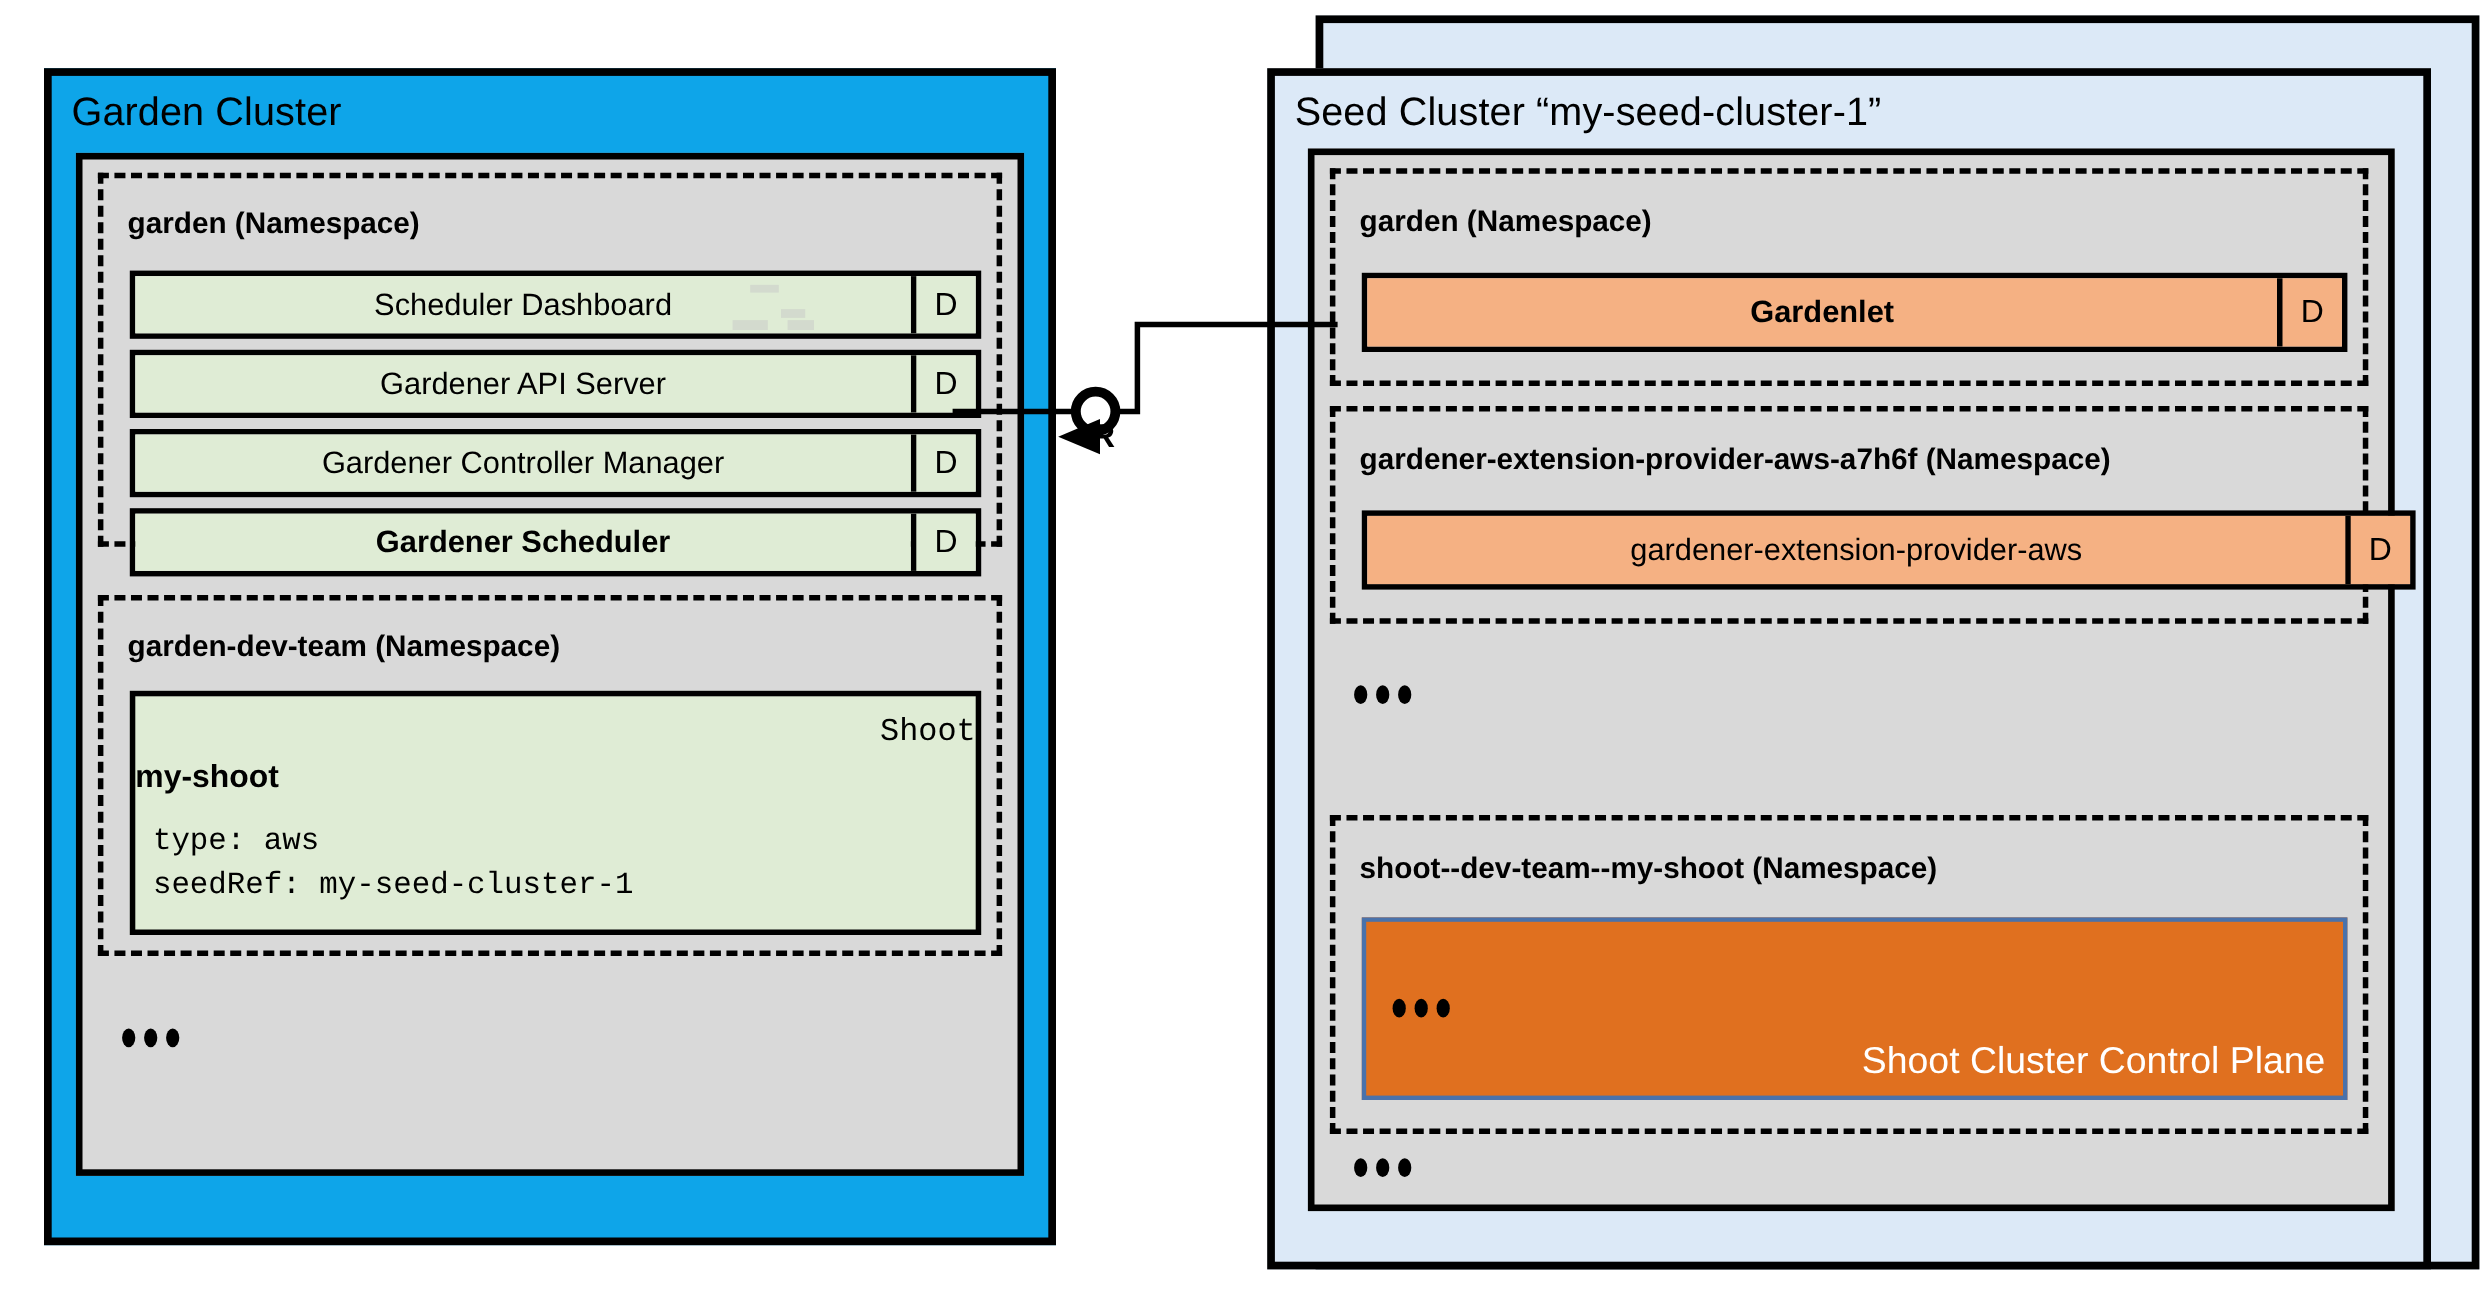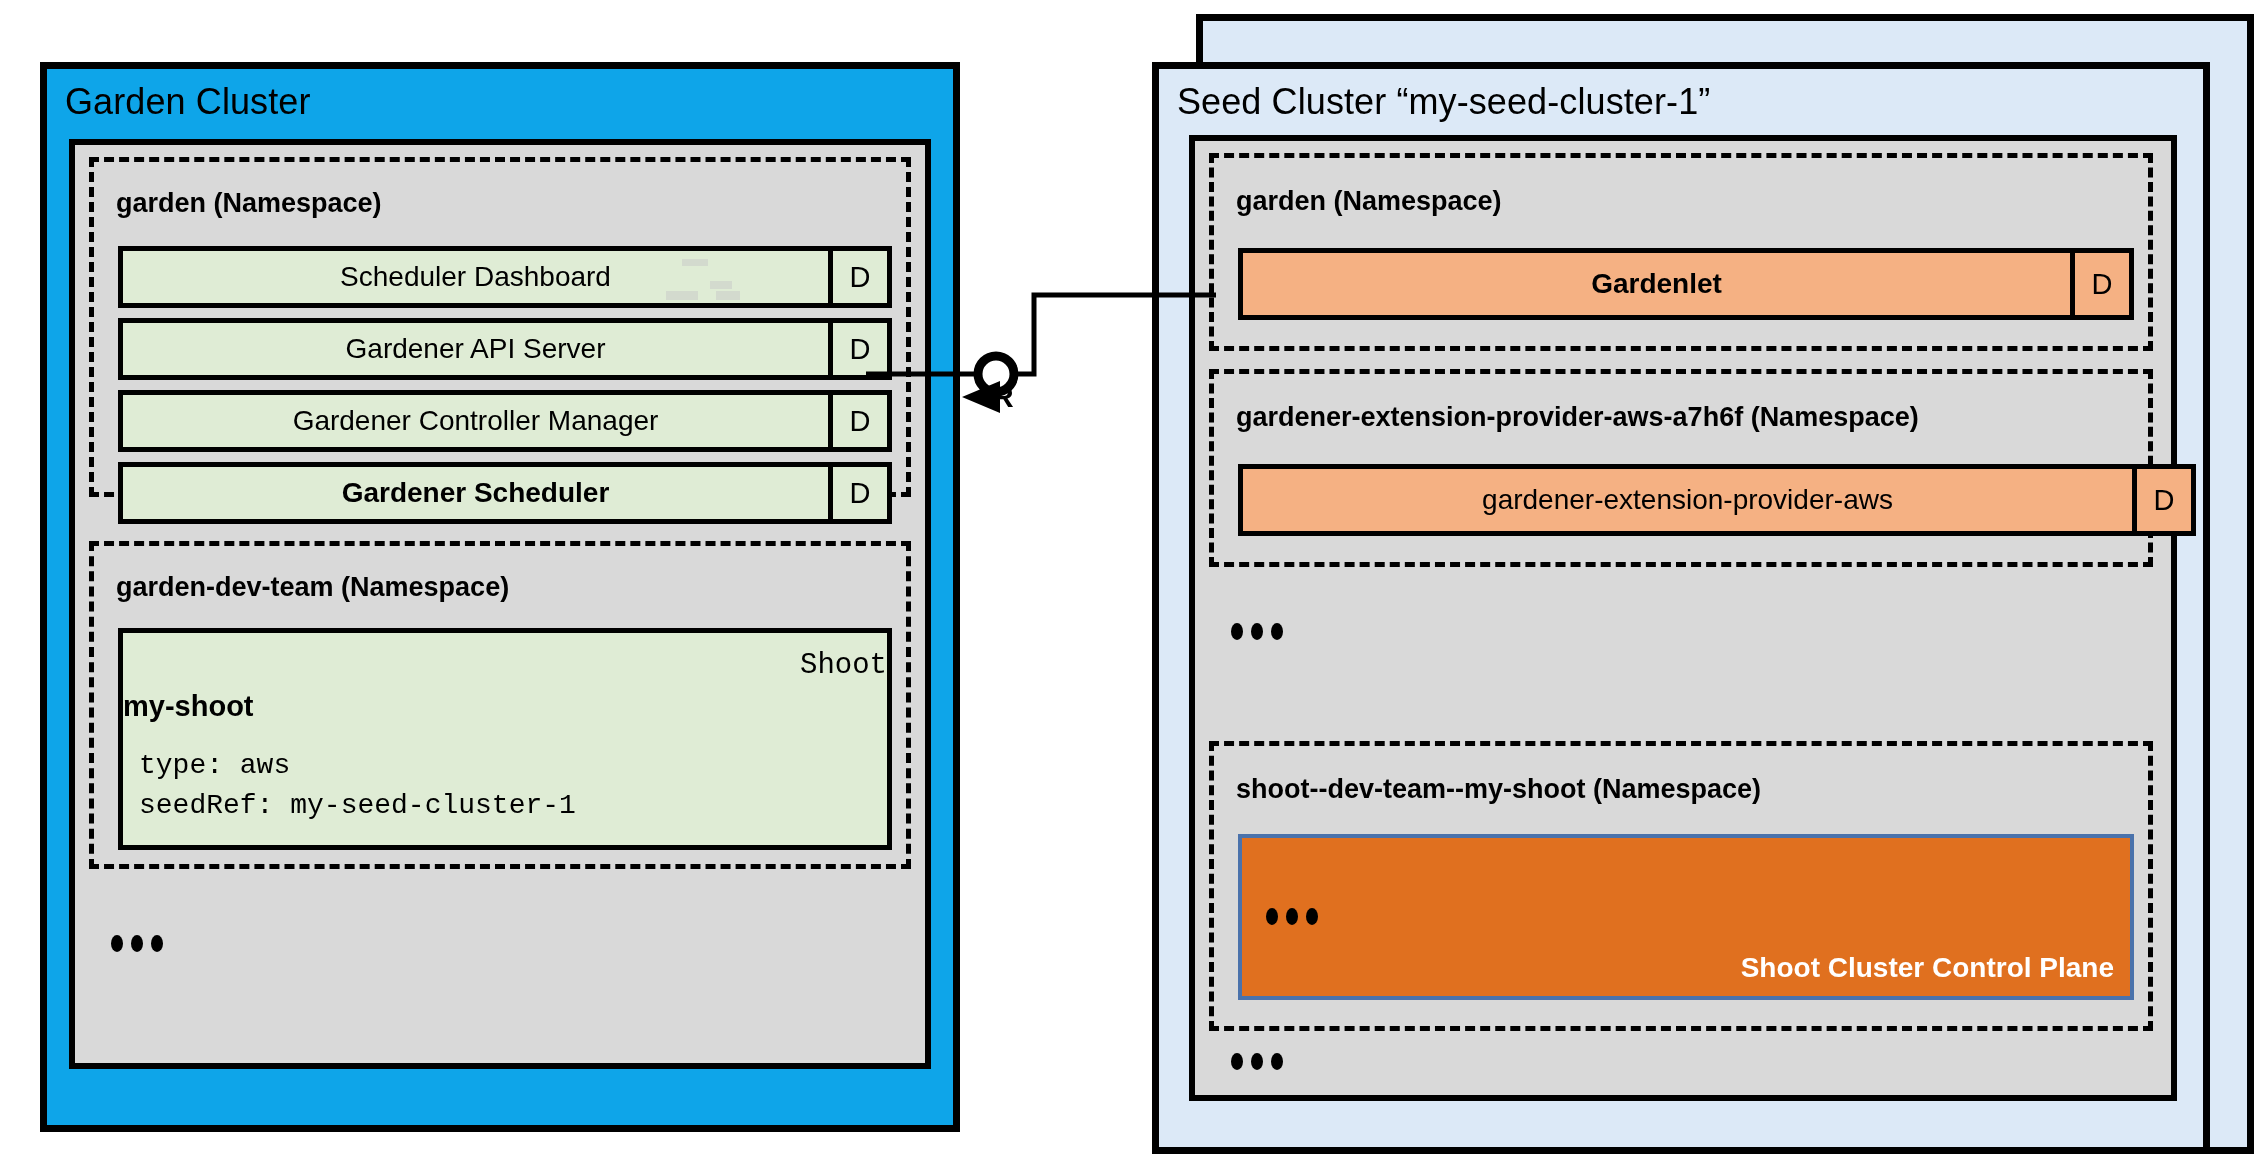--- a/index.html
+++ b/index.html
@@ -102,22 +102,22 @@
   
   .control-plane{
     background:#e0701f;
     border:4px solid #4a72ab;
     position:relative;
   }
   .cp-label{
     position:absolute;
     right:16px;bottom:12px;
     color:#ffffff;
-    font-weight:bold;
-    font-size:28px;
+    font-weight:normal;
+    font-size:34px;
     white-space:nowrap;
   }
 
   
   .dots{
     position:absolute;
     display:flex;
     gap:8px;
     align-items:center;
   }

